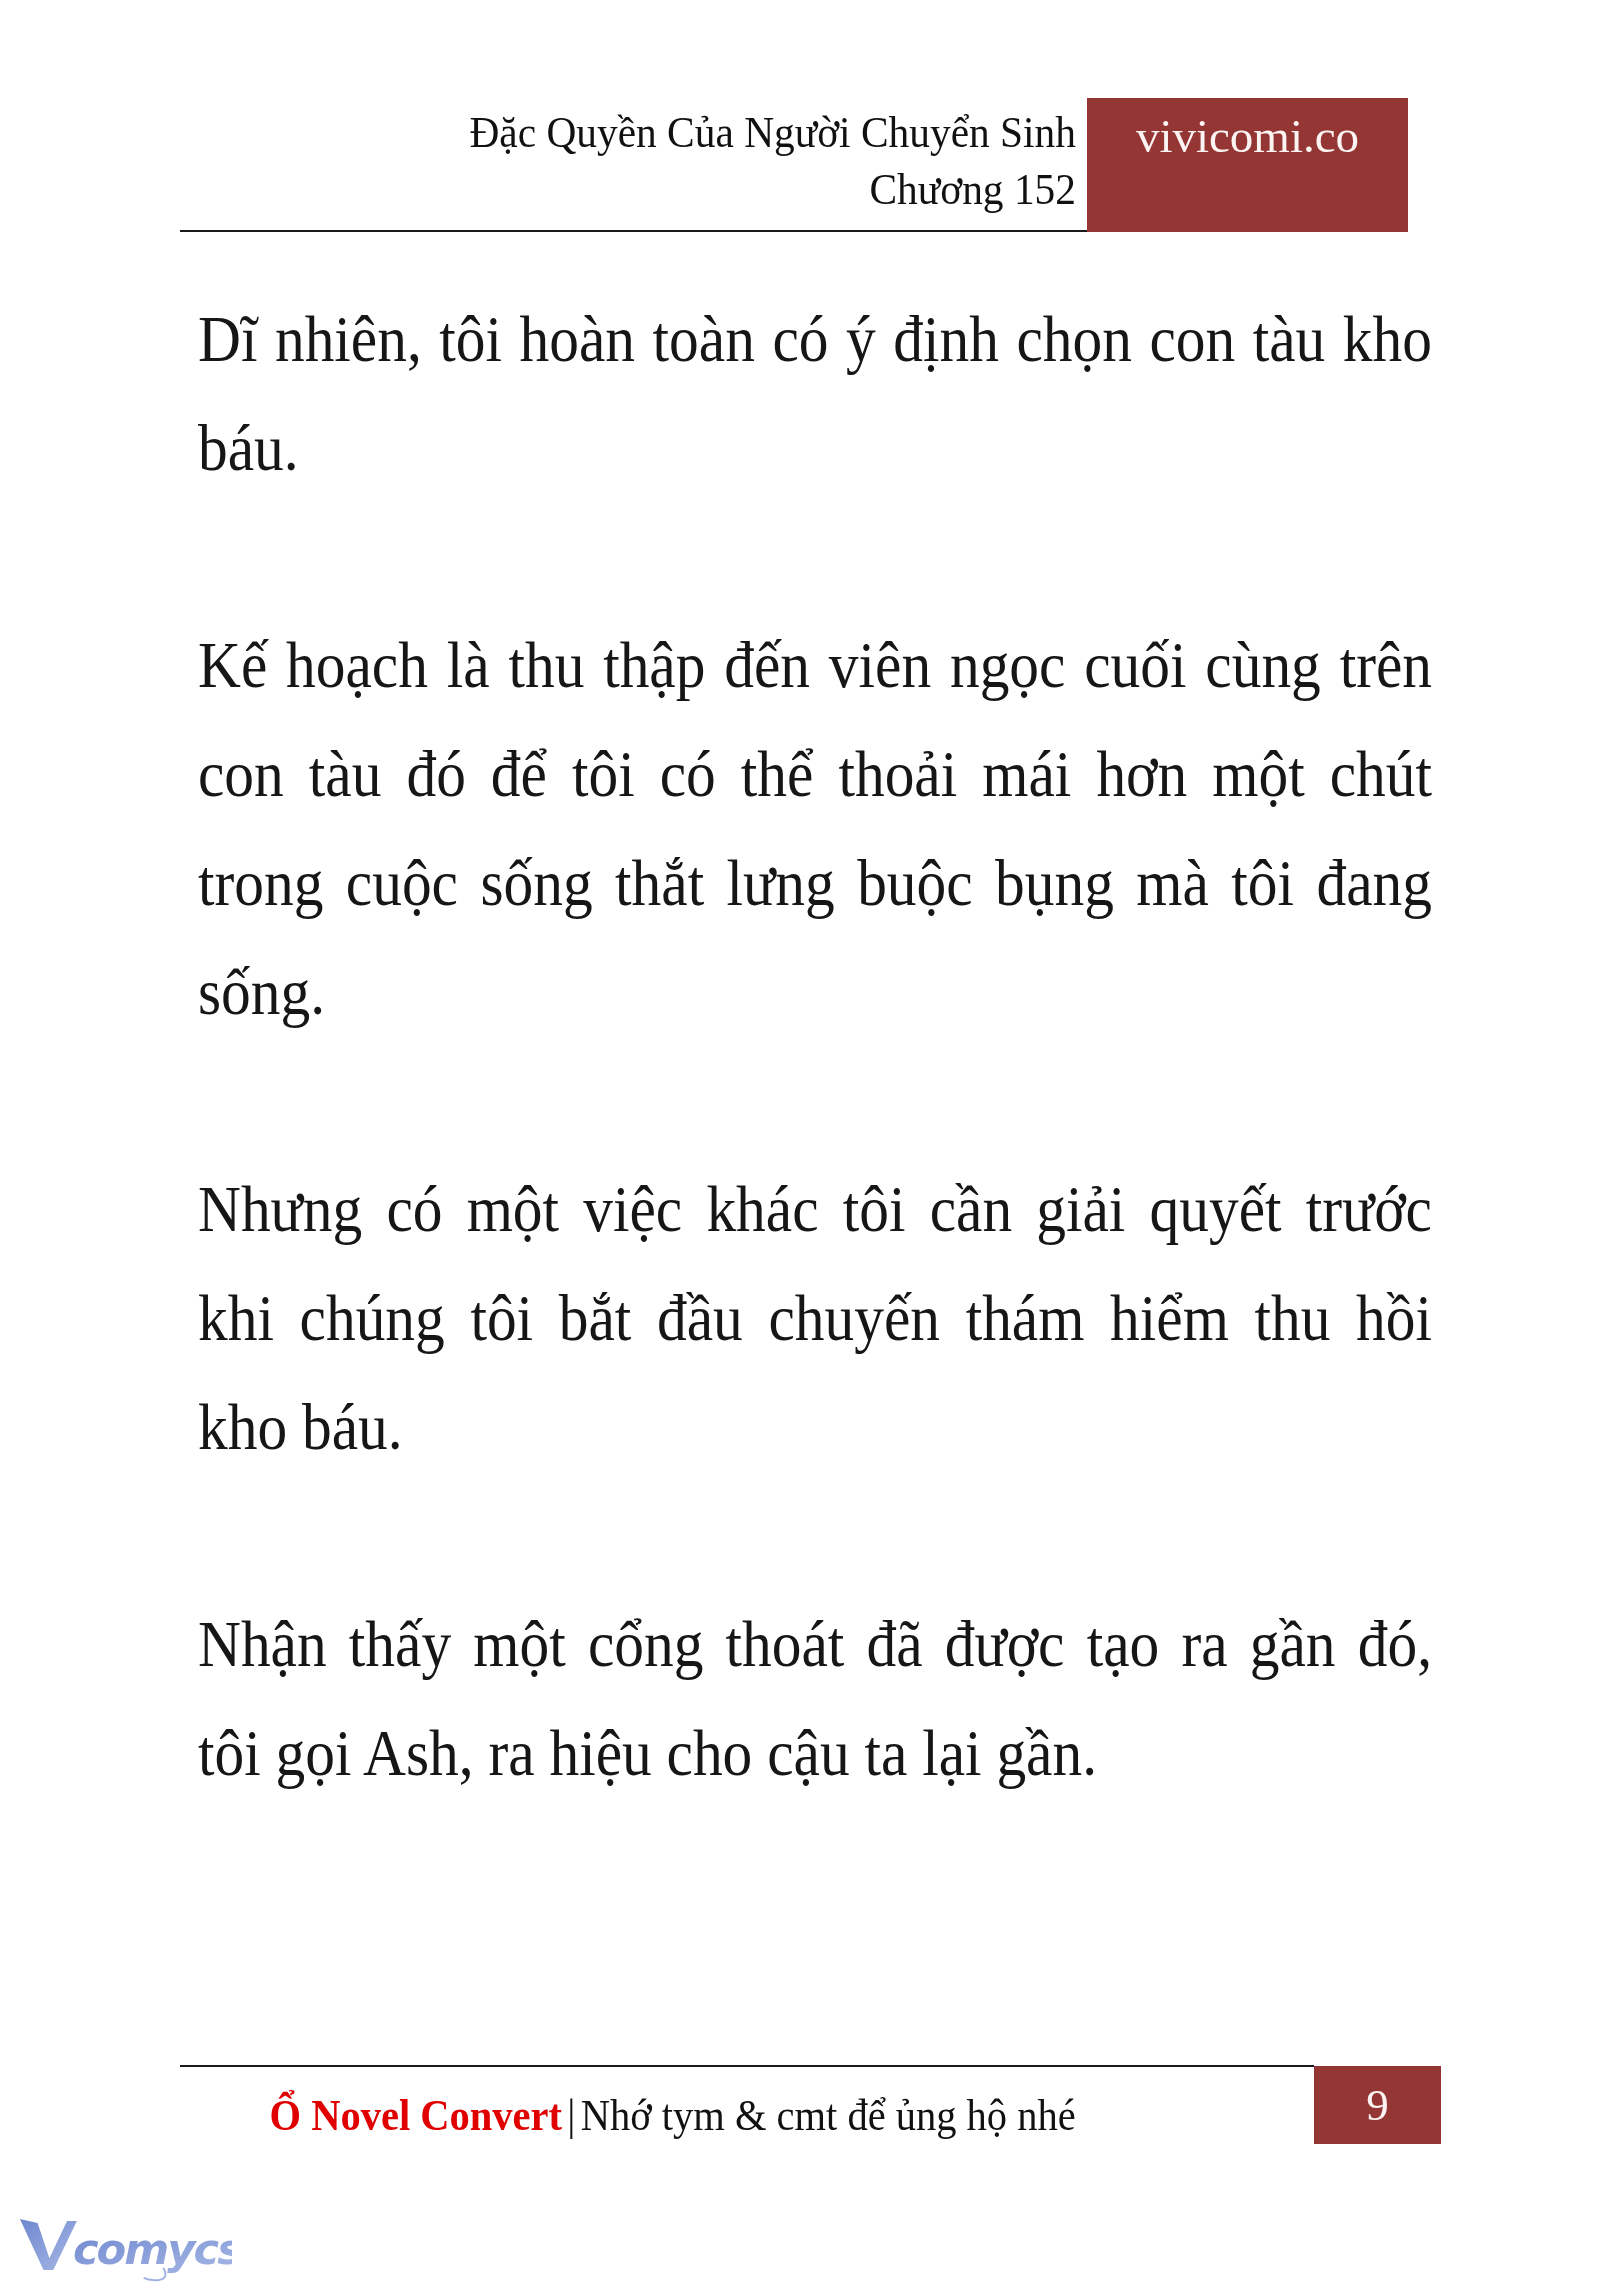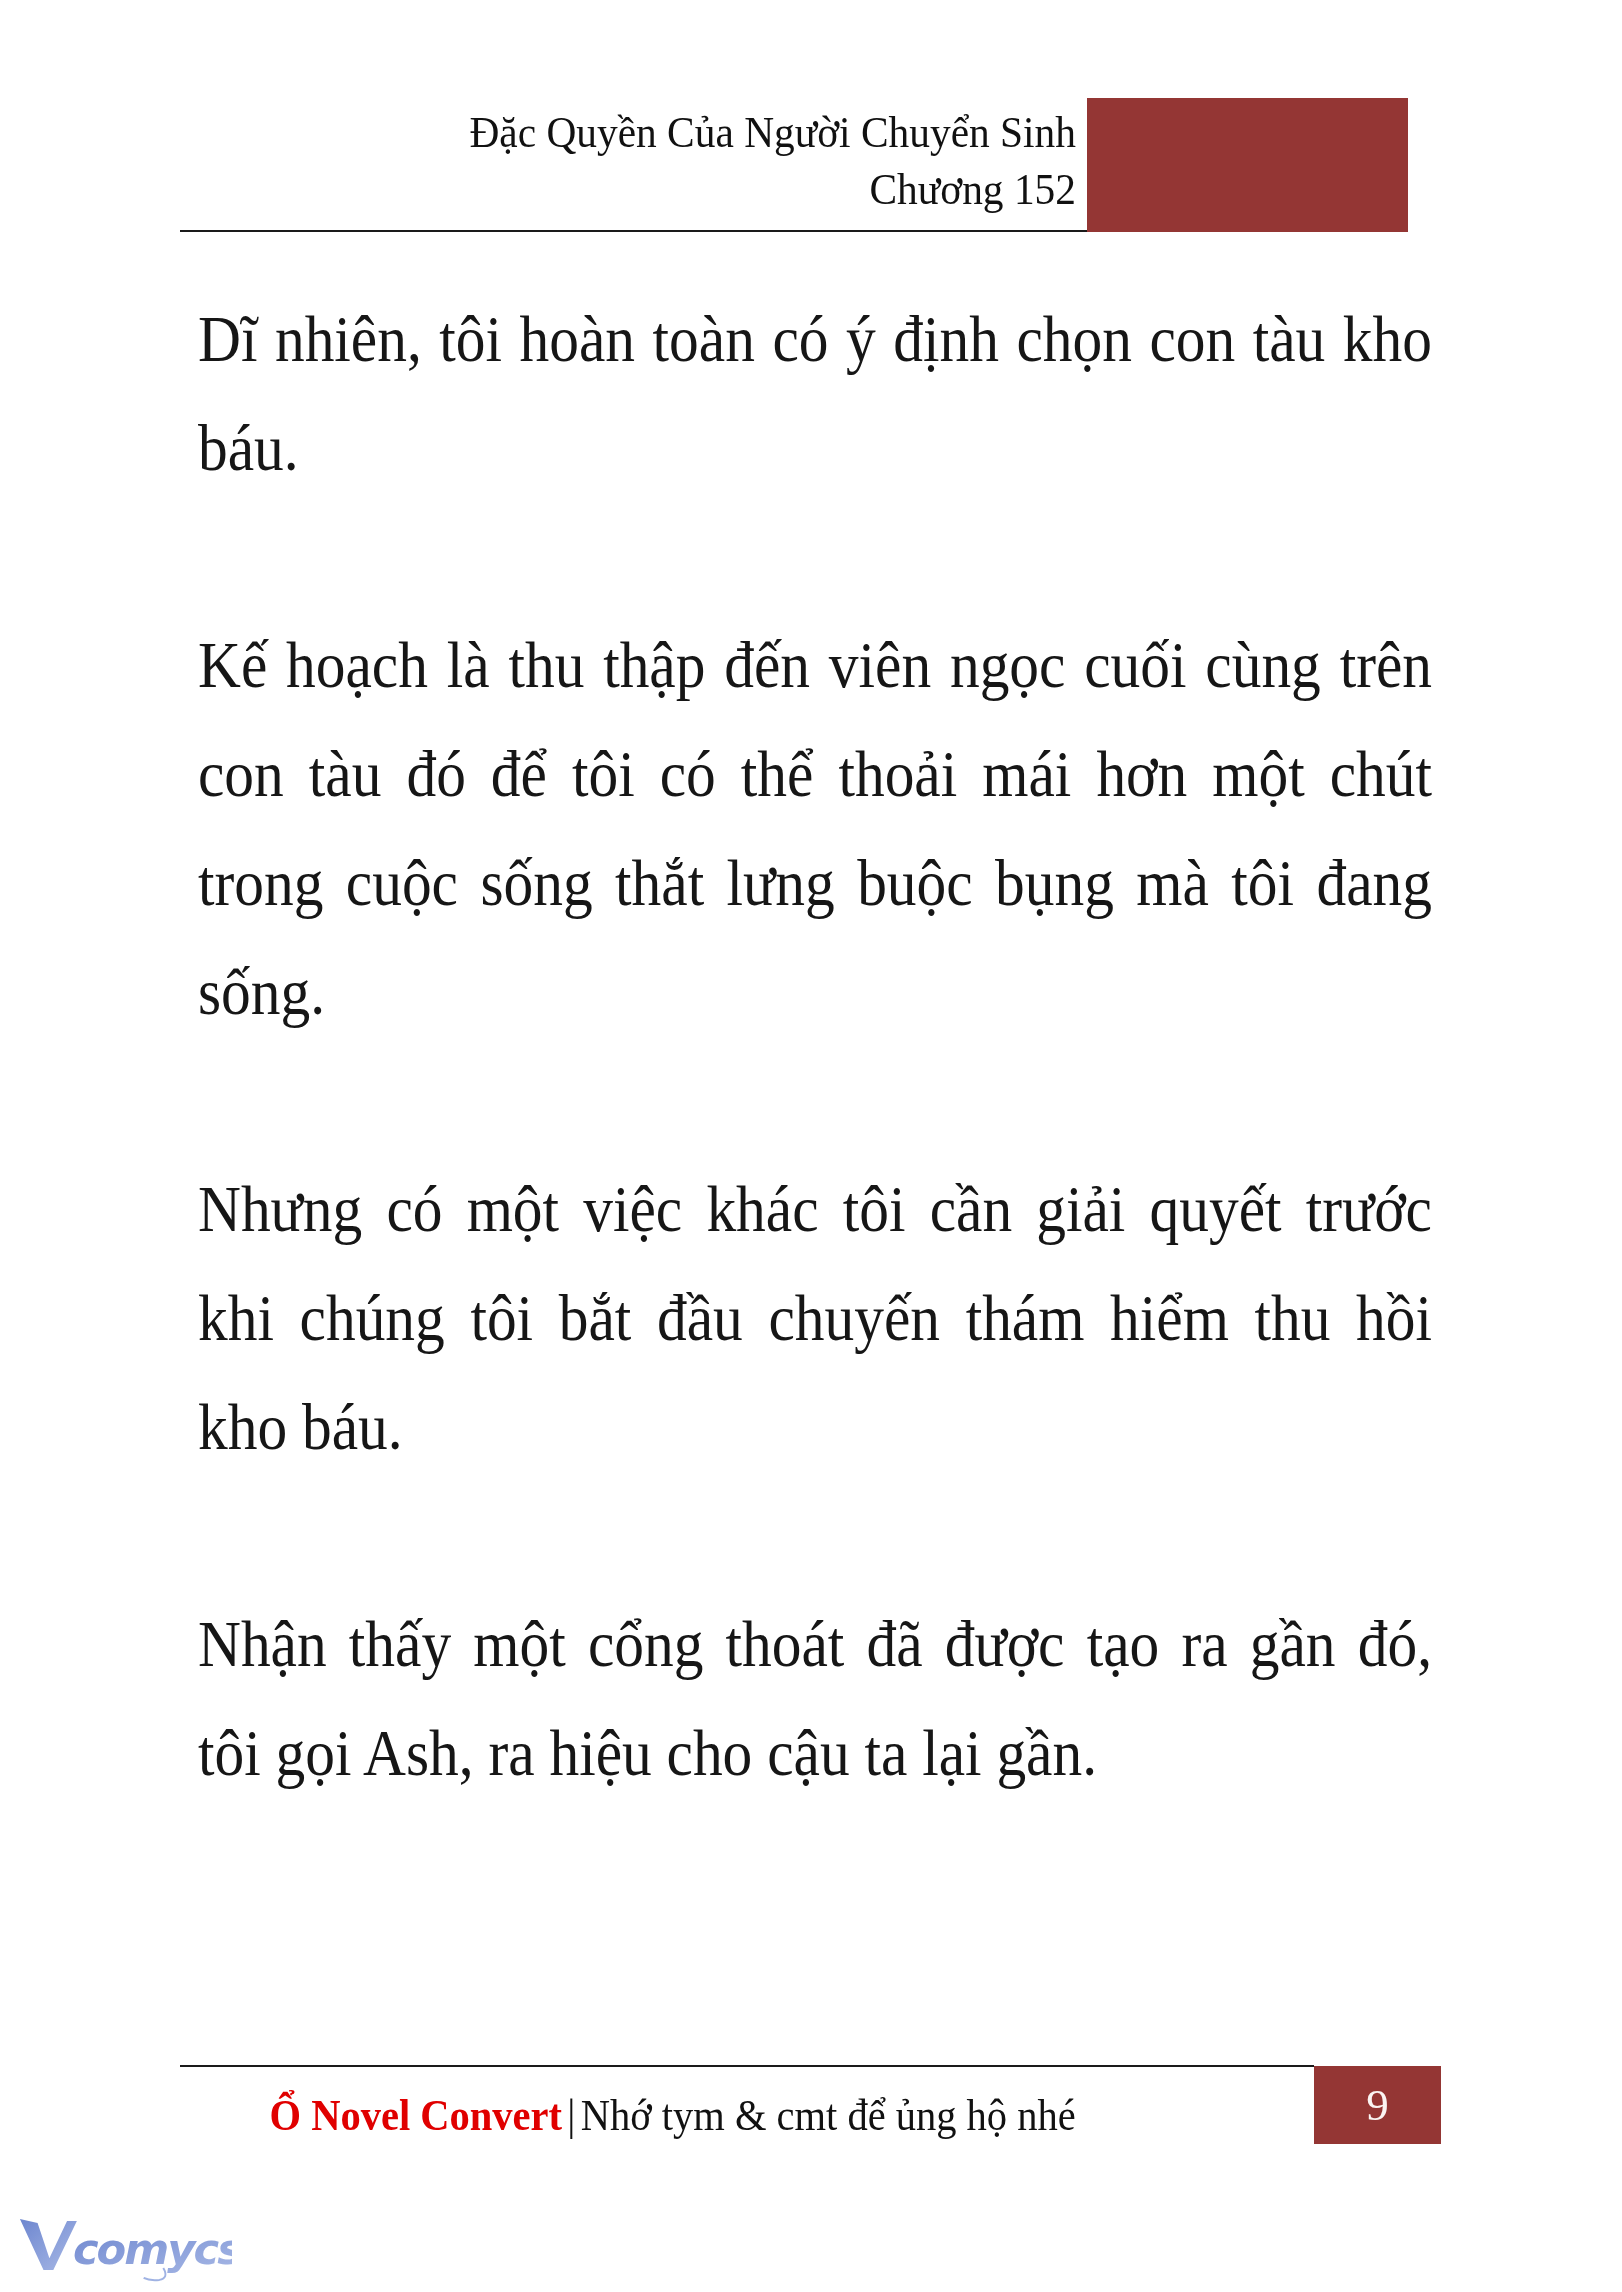--- a/index.html
+++ b/index.html
@@ -122,20 +122,21 @@
   </style>
 </head>
 <body>
 
 <div class="header-titles">
   <div>Đặc Quyền Của Người Chuyển Sinh</div>
   <div>Chương 152</div>
 </div>
 <div class="header-rule"></div>
 <div class="brand-box">
+  <div>vivicomi.co</div>
 </div>
 
 <div class="content">
   <p>Dĩ nhiên, tôi hoàn toàn có ý định chọn con tàu kho báu.</p>
   <p>Kế hoạch là thu thập đến viên ngọc cuối cùng trên con tàu đó để tôi có thể thoải mái hơn một chút trong cuộc sống thắt lưng buộc bụng mà tôi đang sống.</p>
   <p>Nhưng có một việc khác tôi cần giải quyết trước khi chúng tôi bắt đầu chuyến thám hiểm thu hồi kho báu.</p>
   <p>Nhận thấy một cổng thoát đã được tạo ra gần đó, tôi gọi Ash, ra hiệu cho cậu ta lại gần.</p>
 </div>
 
 <div class="footer-rule"></div>

